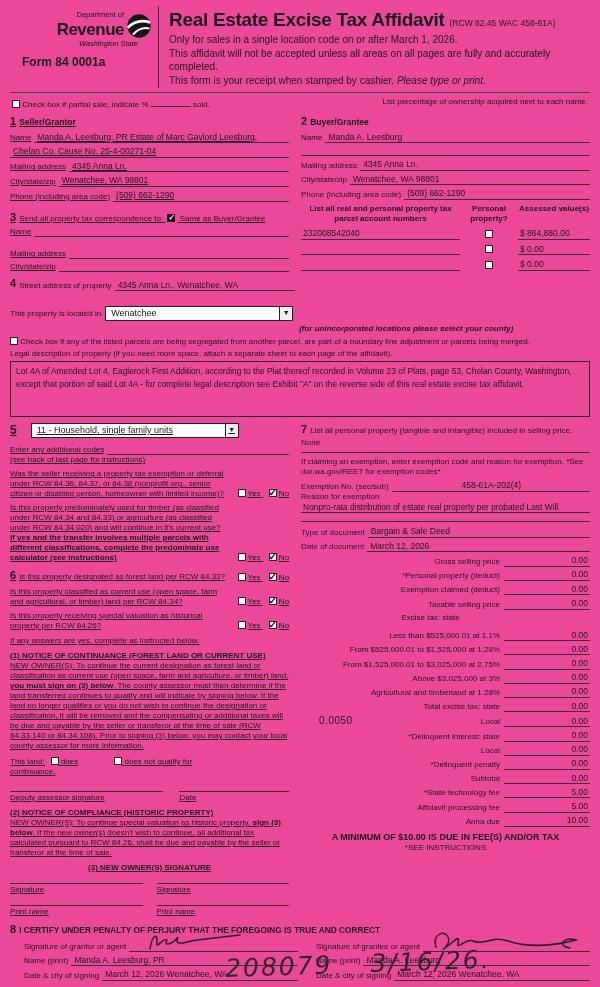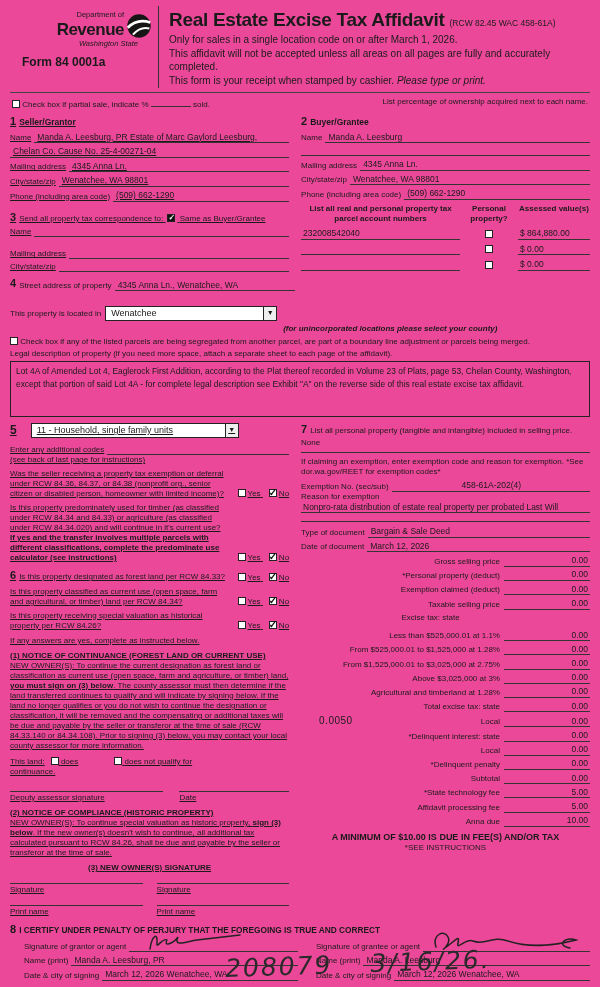--- a/index.html
+++ b/index.html
@@ -229,21 +229,21 @@
 
   <div class="sec4">
     <div class="field" style="margin-top:5px;">
       <span class="secnum">4</span>
       <span class="flabel">Street address of property</span>
       <span class="fval" style="flex:0 0 180px;">4345 Anna Ln., Wenatchee, WA</span>
       <span style="flex:1;"></span>
     </div>
     <div style="display:flex; align-items:center; margin-top:2px;">
       <span style="margin-right:4px;">This property is located in</span>
-      <span class="dropdown" style="width:172px;">
+      <span class="dropdown" style="width:188px;">
         <span class="dd-text" style="flex:1;">Wenatchee</span>
         <span class="dd-btn">▼</span>
       </span>
       <span class="b i" style="margin-left:6px;margin-top:31px;">(for unincorporated locations please select your county)</span>
     </div>
     <div style="margin-top:3px;">
       <span class="cb"></span>
       <span>Check box if any of the listed parcels are being segregated from another parcel, are part of a boundary line adjustment or parcels being merged.</span>
     </div>
     <div style="margin-top:2px;">Legal description of property (if you need more space, attach a separate sheet to each page of the affidavit).</div>

